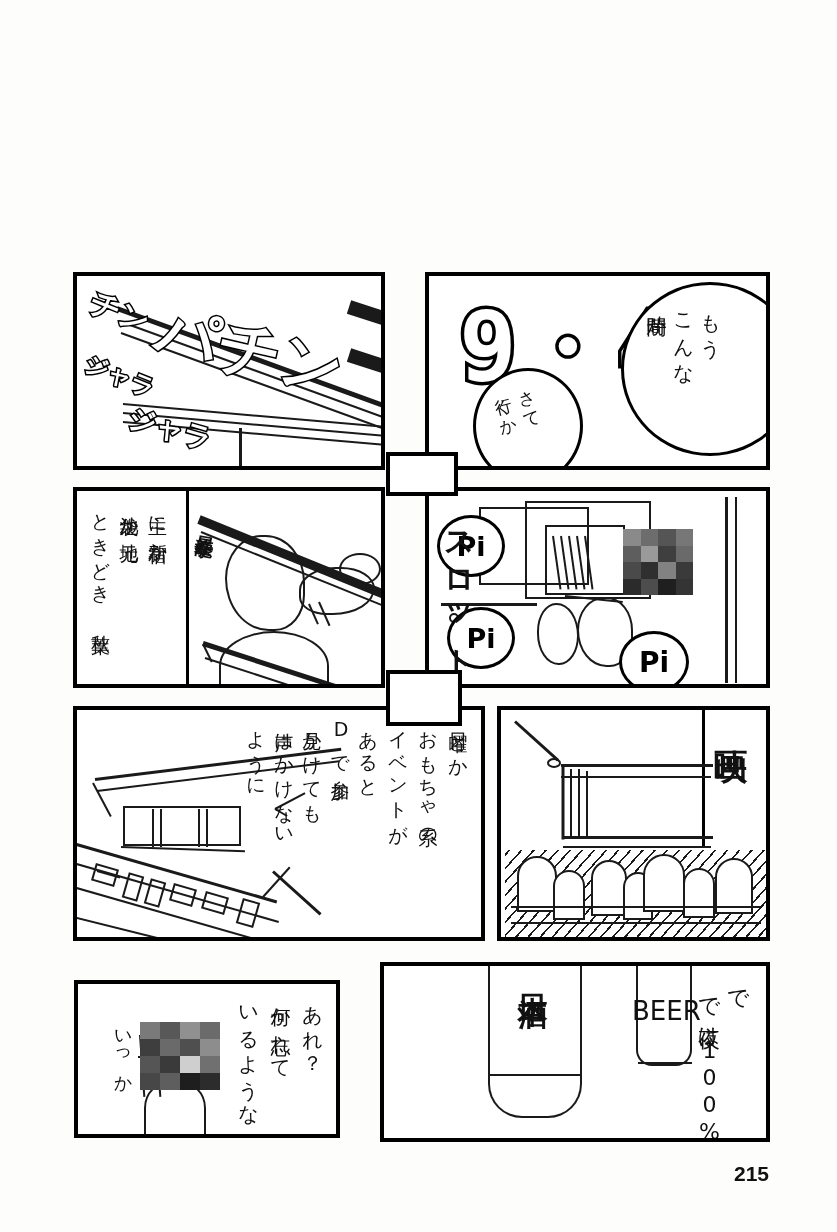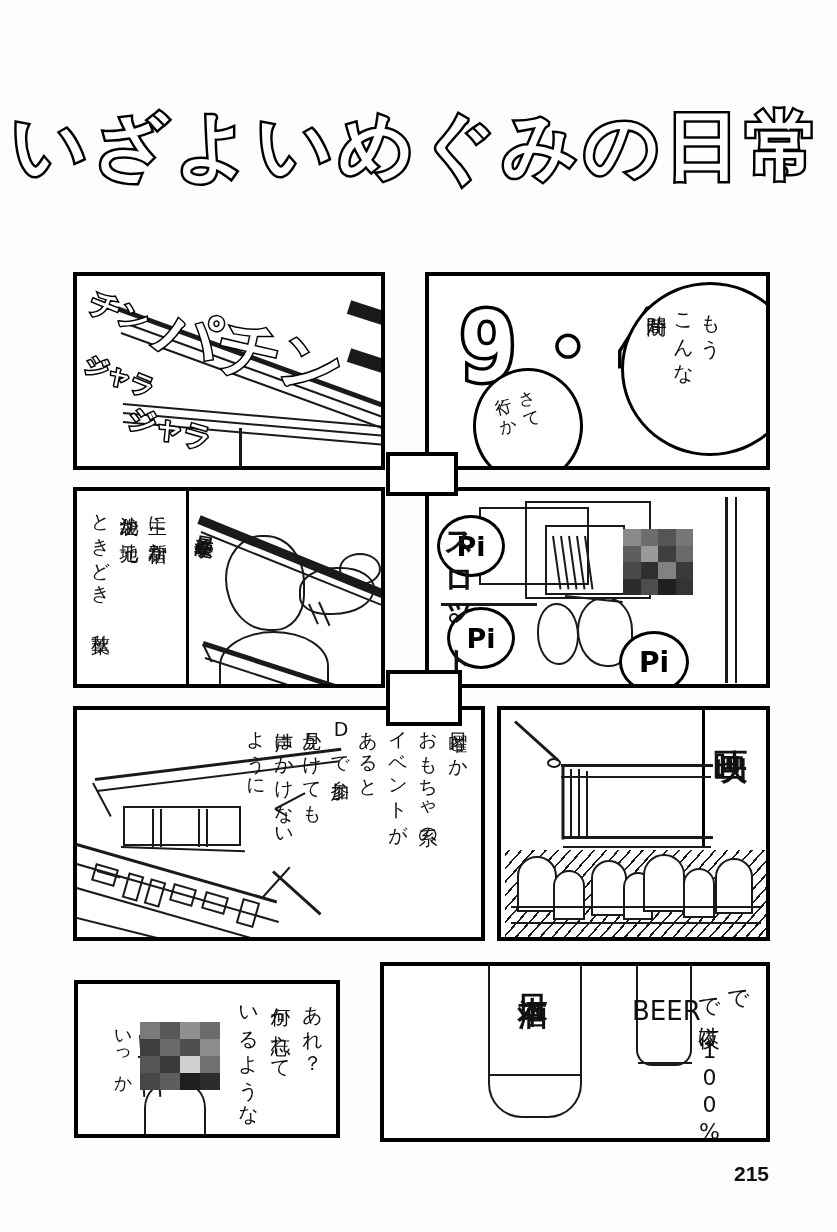--- a/index.html
+++ b/index.html
@@ -182,21 +182,20 @@
     font-weight: bold;
     color: #111;
     font-family: "Liberation Sans", sans-serif;
   }
 </style>
 </head>
 <body>
 
 <div id="page">
 
-  <div id="title">いざよいめぐみの日常</div>
 
   <div class="panel" style="left:73px; top:272px; width:312px; height:198px;">
 
     <div class="ln" style="left:40px; top:30px; width:330px; height:5px; transform:rotate(20deg);"></div>
     <div class="ln" style="left:42px; top:44px; width:325px; height:2px; transform:rotate(20deg);"></div>
     <div class="ln" style="left:44px; top:56px; width:318px; height:2px; transform:rotate(20deg);"></div>
     <div class="ln" style="left:46px; top:127px; width:268px; height:2px; transform:rotate(5deg);"></div>
     <div class="ln" style="left:46px; top:136px; width:268px; height:2px; transform:rotate(5deg);"></div>
     <div class="ln" style="left:46px; top:145px; width:268px; height:2px; transform:rotate(5deg);"></div>
     <div class="ln" style="left:162px; top:152px; width:3px; height:46px;"></div>

